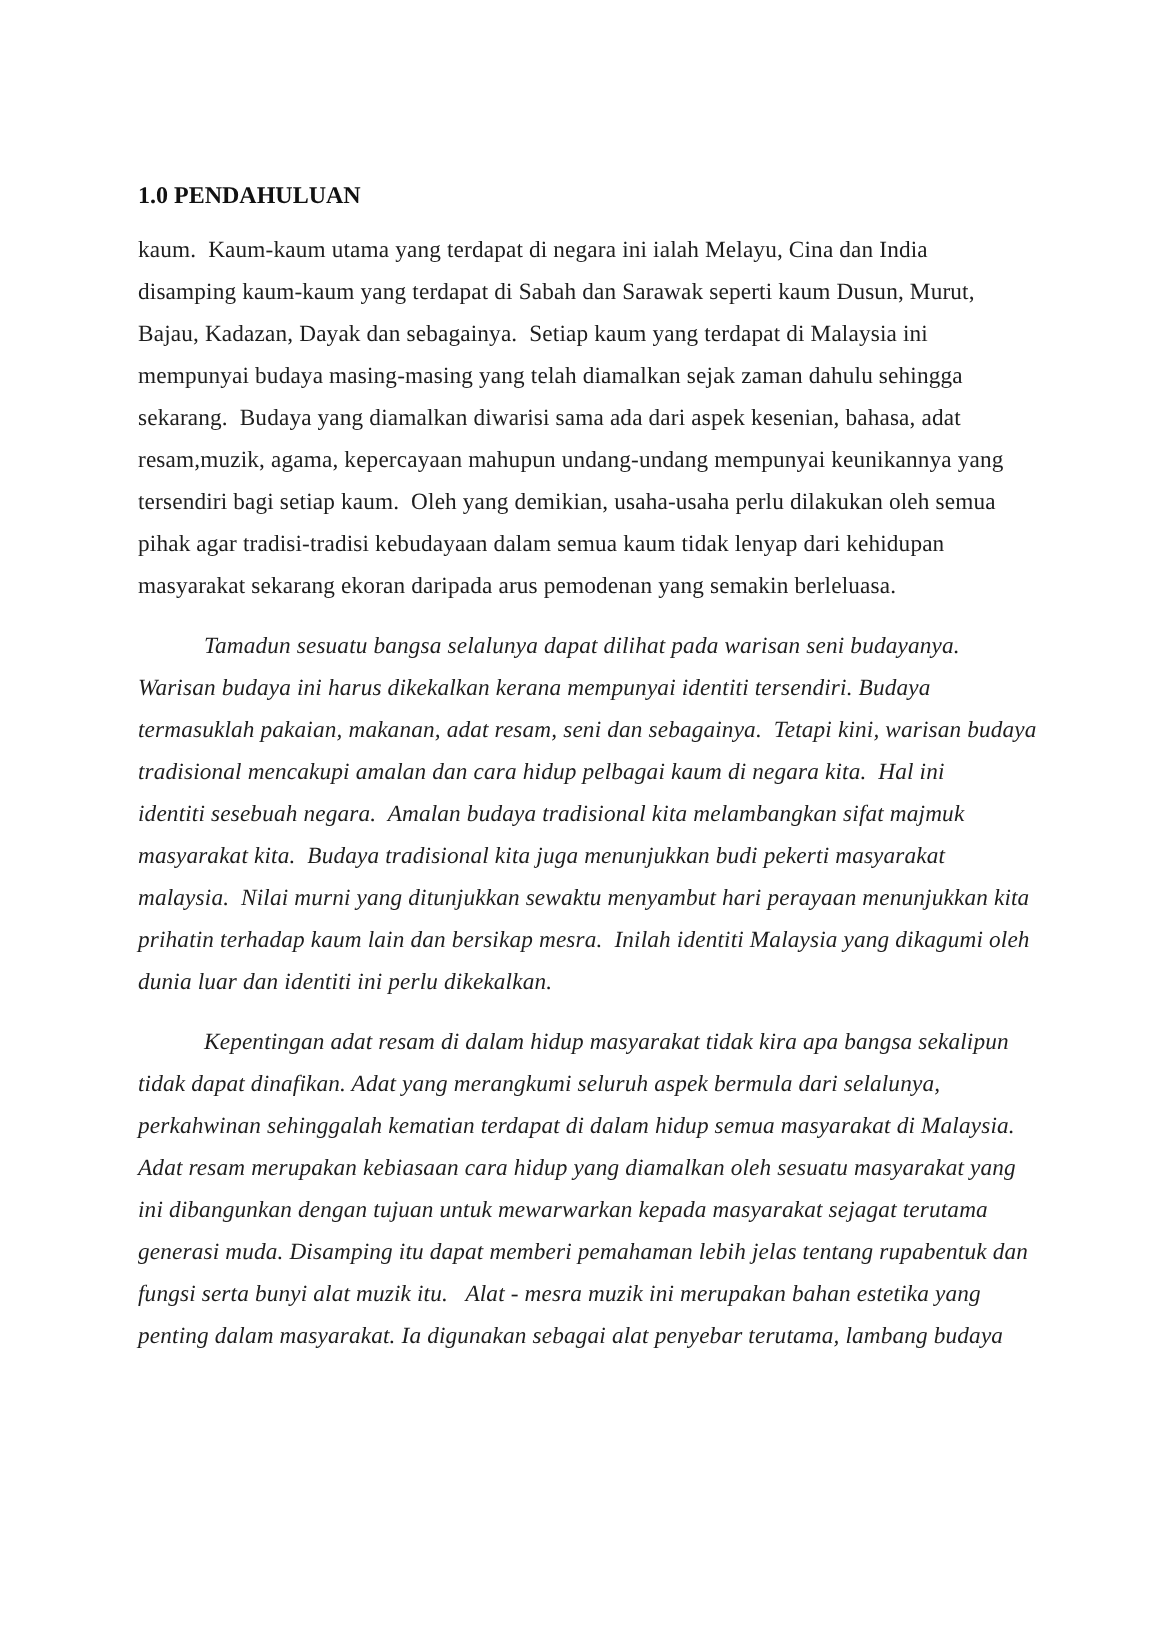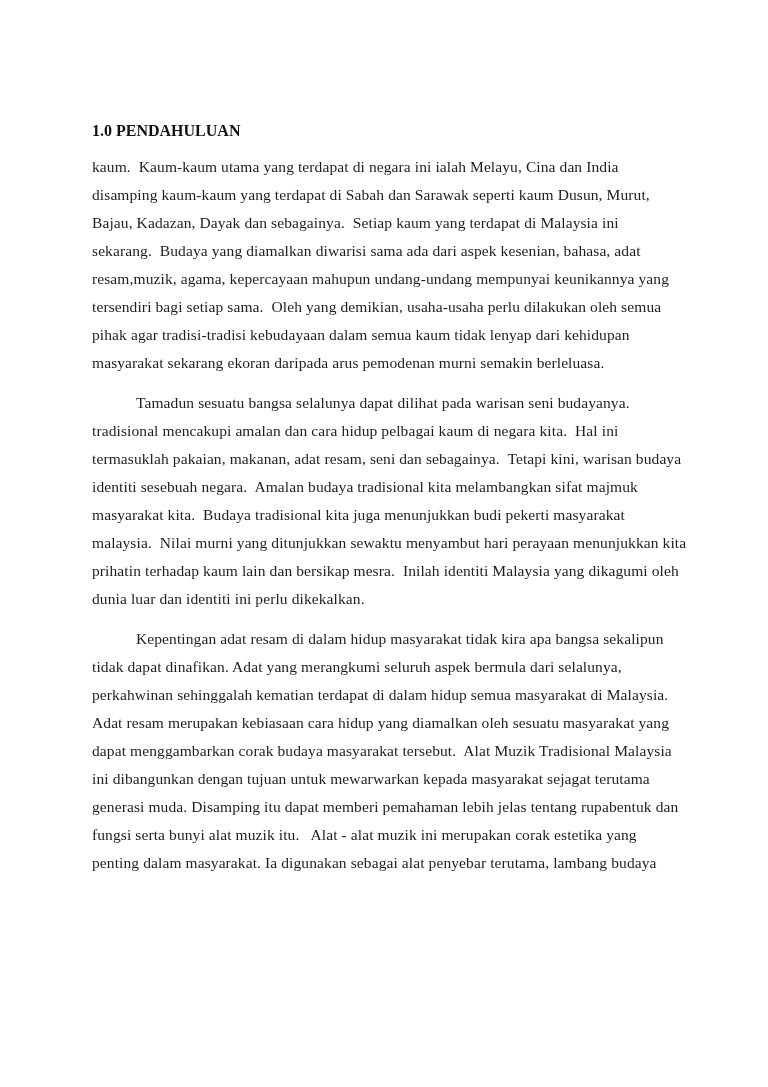--- a/index.html
+++ b/index.html
@@ -29,20 +29,21 @@
     color: #111111;
     line-height: 28px;
     margin: 0 0 8px 0;
     white-space: pre;
   }
   .paragraph {
     margin: 0;
   }
   .paragraph + .paragraph {
     margin-top: 12px;
+    font-style: italic;
   }
   .line {
     display: block;
     font-size: 15.5px;
     line-height: 28px;
     white-space: pre;
     letter-spacing: 0.1px;
   }
   .line.first {
     padding-left: 44px;
@@ -53,44 +54,45 @@
 
 <div class="page">
   <div class="content">
 
     <h1 class="heading">1.0 PENDAHULUAN</h1>
 
     <div class="paragraph">
       <span class="line">kaum.  Kaum-kaum utama yang terdapat di negara ini ialah Melayu, Cina dan India</span>
       <span class="line">disamping kaum-kaum yang terdapat di Sabah dan Sarawak seperti kaum Dusun, Murut,</span>
       <span class="line">Bajau, Kadazan, Dayak dan sebagainya.  Setiap kaum yang terdapat di Malaysia ini</span>
+      <span class="line">mempunyai budaya masing-masing yang telah diamalkan sejak zaman dahulu sehingga</span>
       <span class="line">sekarang.  Budaya yang diamalkan diwarisi sama ada dari aspek kesenian, bahasa, adat</span>
       <span class="line">resam,muzik, agama, kepercayaan mahupun undang-undang mempunyai keunikannya yang</span>
-      <span class="line">tersendiri bagi setiap sama.  Oleh yang demikian, usaha-usaha perlu dilakukan oleh semua</span>
+      <span class="line">tersendiri bagi setiap kaum.  Oleh yang demikian, usaha-usaha perlu dilakukan oleh semua</span>
       <span class="line">pihak agar tradisi-tradisi kebudayaan dalam semua kaum tidak lenyap dari kehidupan</span>
-      <span class="line">masyarakat sekarang ekoran daripada arus pemodenan murni semakin berleluasa.</span>
+      <span class="line">masyarakat sekarang ekoran daripada arus pemodenan yang semakin berleluasa.</span>
     </div>
 
     <div class="paragraph">
       <span class="line first">Tamadun sesuatu bangsa selalunya dapat dilihat pada warisan seni budayanya.</span>
+      <span class="line">Warisan budaya ini harus dikekalkan kerana mempunyai identiti tersendiri. Budaya</span>
+      <span class="line">termasuklah pakaian, makanan, adat resam, seni dan sebagainya.  Tetapi kini, warisan budaya</span>
       <span class="line">tradisional mencakupi amalan dan cara hidup pelbagai kaum di negara kita.  Hal ini</span>
-      <span class="line">termasuklah pakaian, makanan, adat resam, seni dan sebagainya.  Tetapi kini, warisan budaya</span>
       <span class="line">identiti sesebuah negara.  Amalan budaya tradisional kita melambangkan sifat majmuk</span>
       <span class="line">masyarakat kita.  Budaya tradisional kita juga menunjukkan budi pekerti masyarakat</span>
       <span class="line">malaysia.  Nilai murni yang ditunjukkan sewaktu menyambut hari perayaan menunjukkan kita</span>
       <span class="line">prihatin terhadap kaum lain dan bersikap mesra.  Inilah identiti Malaysia yang dikagumi oleh</span>
       <span class="line">dunia luar dan identiti ini perlu dikekalkan.</span>
     </div>
 
     <div class="paragraph">
       <span class="line first">Kepentingan adat resam di dalam hidup masyarakat tidak kira apa bangsa sekalipun</span>
       <span class="line">tidak dapat dinafikan. Adat yang merangkumi seluruh aspek bermula dari selalunya,</span>
       <span class="line">perkahwinan sehinggalah kematian terdapat di dalam hidup semua masyarakat di Malaysia.</span>
       <span class="line">Adat resam merupakan kebiasaan cara hidup yang diamalkan oleh sesuatu masyarakat yang</span>
-      <span class="line">dapat menggambarkan corak budaya masyarakat tersebut.  Alat Muzik Tradisional Malaysia</span>
       <span class="line">ini dibangunkan dengan tujuan untuk mewarwarkan kepada masyarakat sejagat terutama</span>
       <span class="line">generasi muda. Disamping itu dapat memberi pemahaman lebih jelas tentang rupabentuk dan</span>
-      <span class="line">fungsi serta bunyi alat muzik itu.   Alat - alat muzik ini merupakan corak estetika yang</span>
+      <span class="line">fungsi serta bunyi alat muzik itu.   Alat - mesra muzik ini merupakan bahan estetika yang</span>
       <span class="line">penting dalam masyarakat. Ia digunakan sebagai alat penyebar terutama, lambang budaya</span>
     </div>
 
   </div>
 </div>
 
 </body></html>

